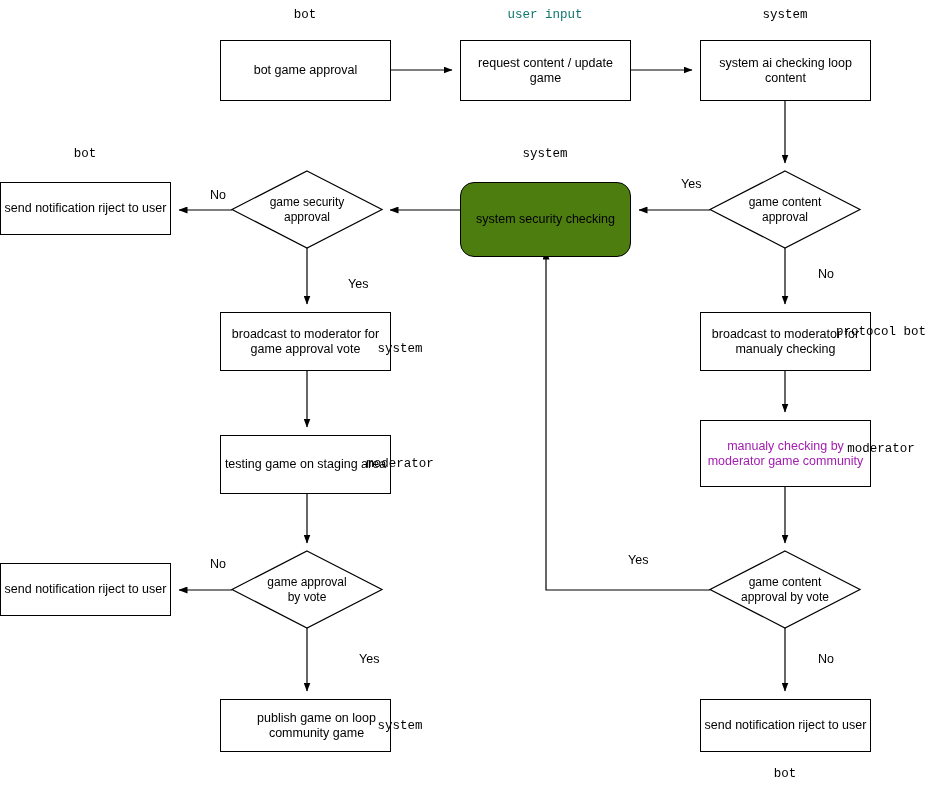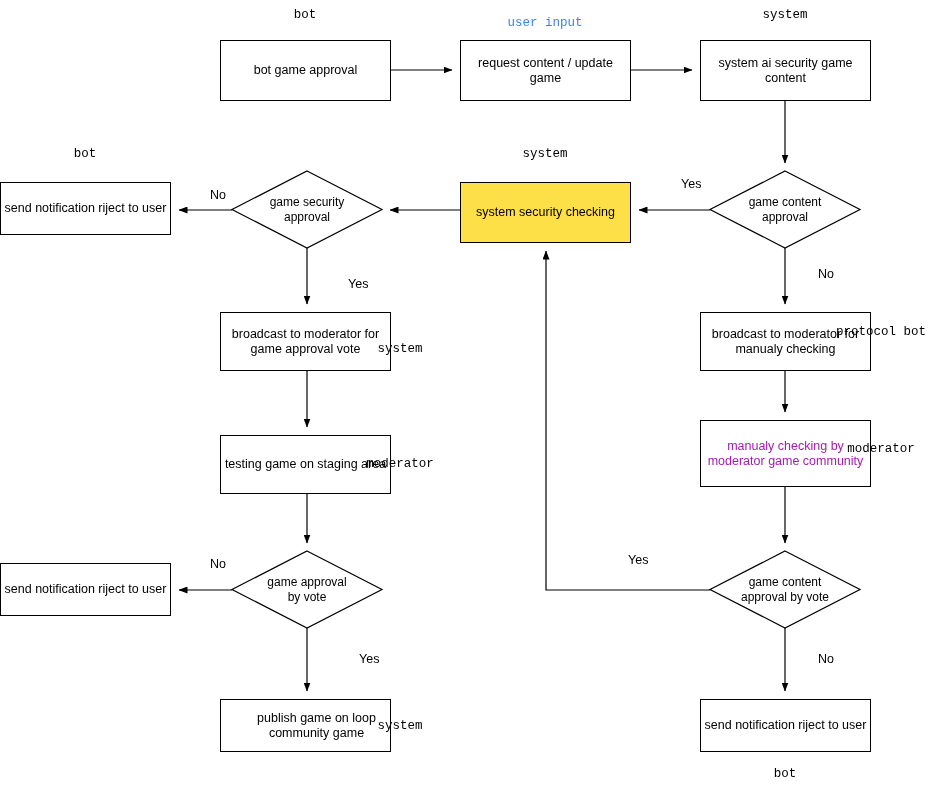--- a/index.html
+++ b/index.html
@@ -104,30 +104,30 @@
         <polyline points="232,590 179,590" stroke="#000000" fill="none" marker-end="url(#arrowhead)"></polyline>
         <polyline points="307,628 307,691" stroke="#000000" fill="none" marker-end="url(#arrowhead)"></polyline>
         <polyline points="785,628 785,691" stroke="#000000" fill="none" marker-end="url(#arrowhead)"></polyline>
         <polyline points="710,590 546,590 546,251" stroke="#000000" fill="none" marker-end="url(#arrowhead)"></polyline>
       </g>
   </svg>
 
   <div id="nodes-layer">
       <div class="node box" style="left: 220px; top: 40px; width: 171px; height: 61px; border-color: rgb(0, 0, 0); background: rgb(255, 255, 255); color: rgb(0, 0, 0);"><span>bot game approval</span></div>
       <div class="node box" style="left: 460px; top: 40px; width: 171px; height: 61px; border-color: rgb(0, 0, 0); background: rgb(255, 255, 255); color: rgb(0, 0, 0);"><span>request content / update game</span></div>
-      <div class="node box" style="left: 700px; top: 40px; width: 171px; height: 61px; border-color: rgb(0, 0, 0); background: rgb(255, 255, 255); color: rgb(0, 0, 0);"><span>system ai security game
+      <div class="node box" style="left: 700px; top: 40px; width: 171px; height: 61px; border-color: rgb(0, 0, 0); background: rgb(255, 255, 255); color: rgb(0, 0, 0);"><span>system ai checking loop
 content</span></div>
       <div class="diamond-wrap" style="left: 710px; top: 171px; width: 150px; height: 77px;">
         <svg width="150" height="77" viewBox="0 0 150 77">
           <polygon points="75,0 150,38.5 75,77 0,38.5" fill="#ffffff" stroke="#000000" stroke-width="1.2"></polygon>
         </svg>
         <div class="diamond-label" style="color: rgb(0, 0, 0);">game content
 approval</div>
       </div>
-      <div class="node box" style="left: 460px; top: 182px; width: 171px; height: 61px; border-color: rgb(0, 0, 0); background: #fde047; color: rgb(0, 0, 0);"><span>system security checking</span></div>
+      <div class="node box" style="left: 460px; top: 182px; width: 171px; height: 75px; border-color: rgb(0, 0, 0); background: #4d7c0f; color: rgb(0, 0, 0); border-radius: 14px;"><span>system security checking</span></div>
       <div class="diamond-wrap" style="left: 232px; top: 171px; width: 150px; height: 77px;">
         <svg width="150" height="77" viewBox="0 0 150 77">
           <polygon points="75,0 150,38.5 75,77 0,38.5" fill="#ffffff" stroke="#000000" stroke-width="1.2"></polygon>
         </svg>
         <div class="diamond-label" style="color: rgb(0, 0, 0);">game security
 approval</div>
       </div>
       <div class="node box" style="left: 0px; top: 182px; width: 171px; height: 53px; border-color: rgb(0, 0, 0); background: rgb(255, 255, 255); color: rgb(0, 0, 0);"><span>send notification riject to user</span></div>
       <div class="node box" style="left: 700px; top: 312px; width: 171px; height: 59px; border-color: rgb(0, 0, 0); background: rgb(255, 255, 255); color: rgb(0, 0, 0);"><span>broadcast to moderator for
 manualy checking</span></div>
@@ -150,21 +150,21 @@
         <div class="diamond-label" style="color: rgb(0, 0, 0);">game approval
 by vote</div>
       </div>
       <div class="node box" style="left: 0px; top: 563px; width: 171px; height: 53px; border-color: rgb(0, 0, 0); background: rgb(255, 255, 255); color: rgb(0, 0, 0);"><span>send notification riject to user</span></div>
       <div class="node box" style="left: 220px; top: 699px; width: 171px; height: 53px; border-color: rgb(0, 0, 0); background: rgb(255, 255, 255); color: rgb(0, 0, 0); padding-left: 22px;"><span>publish game on loop
 community game</span></div>
       <div class="node box" style="left: 700px; top: 699px; width: 171px; height: 53px; border-color: rgb(0, 0, 0); background: rgb(255, 255, 255); color: rgb(0, 0, 0);"><span>send notification riject to user</span></div>
     </div>
   <div id="lane-layer">
       <div class="lane-label center" style="left: 305px; top: 8px; color: rgb(0, 0, 0);">bot</div>
-      <div class="lane-label center" style="left: 545px; top: 16px; color: #3b82f6;">user input</div>
+      <div class="lane-label center" style="left: 545px; top: 8px; color: #0f766e;">user input</div>
       <div class="lane-label center" style="left: 785px; top: 8px; color: rgb(0, 0, 0);">system</div>
       <div class="lane-label center" style="left: 85px; top: 147px; color: rgb(0, 0, 0);">bot</div>
       <div class="lane-label center" style="left: 545px; top: 147px; color: rgb(0, 0, 0);">system</div>
       <div class="lane-label center" style="left: 400px; top: 342px; color: rgb(0, 0, 0);">system</div>
       <div class="lane-label center" style="left: 400px; top: 457px; color: rgb(0, 0, 0);">moderator</div>
       <div class="lane-label center" style="left: 881px; top: 325px; color: rgb(0, 0, 0);">protocol
 bot</div>
       <div class="lane-label center" style="left: 881px; top: 442px; color: rgb(0, 0, 0);">moderator</div>
       <div class="lane-label center" style="left: 400px; top: 719px; color: rgb(0, 0, 0);">system</div>
       <div class="lane-label center" style="left: 785px; top: 767px; color: rgb(0, 0, 0);">bot</div>

